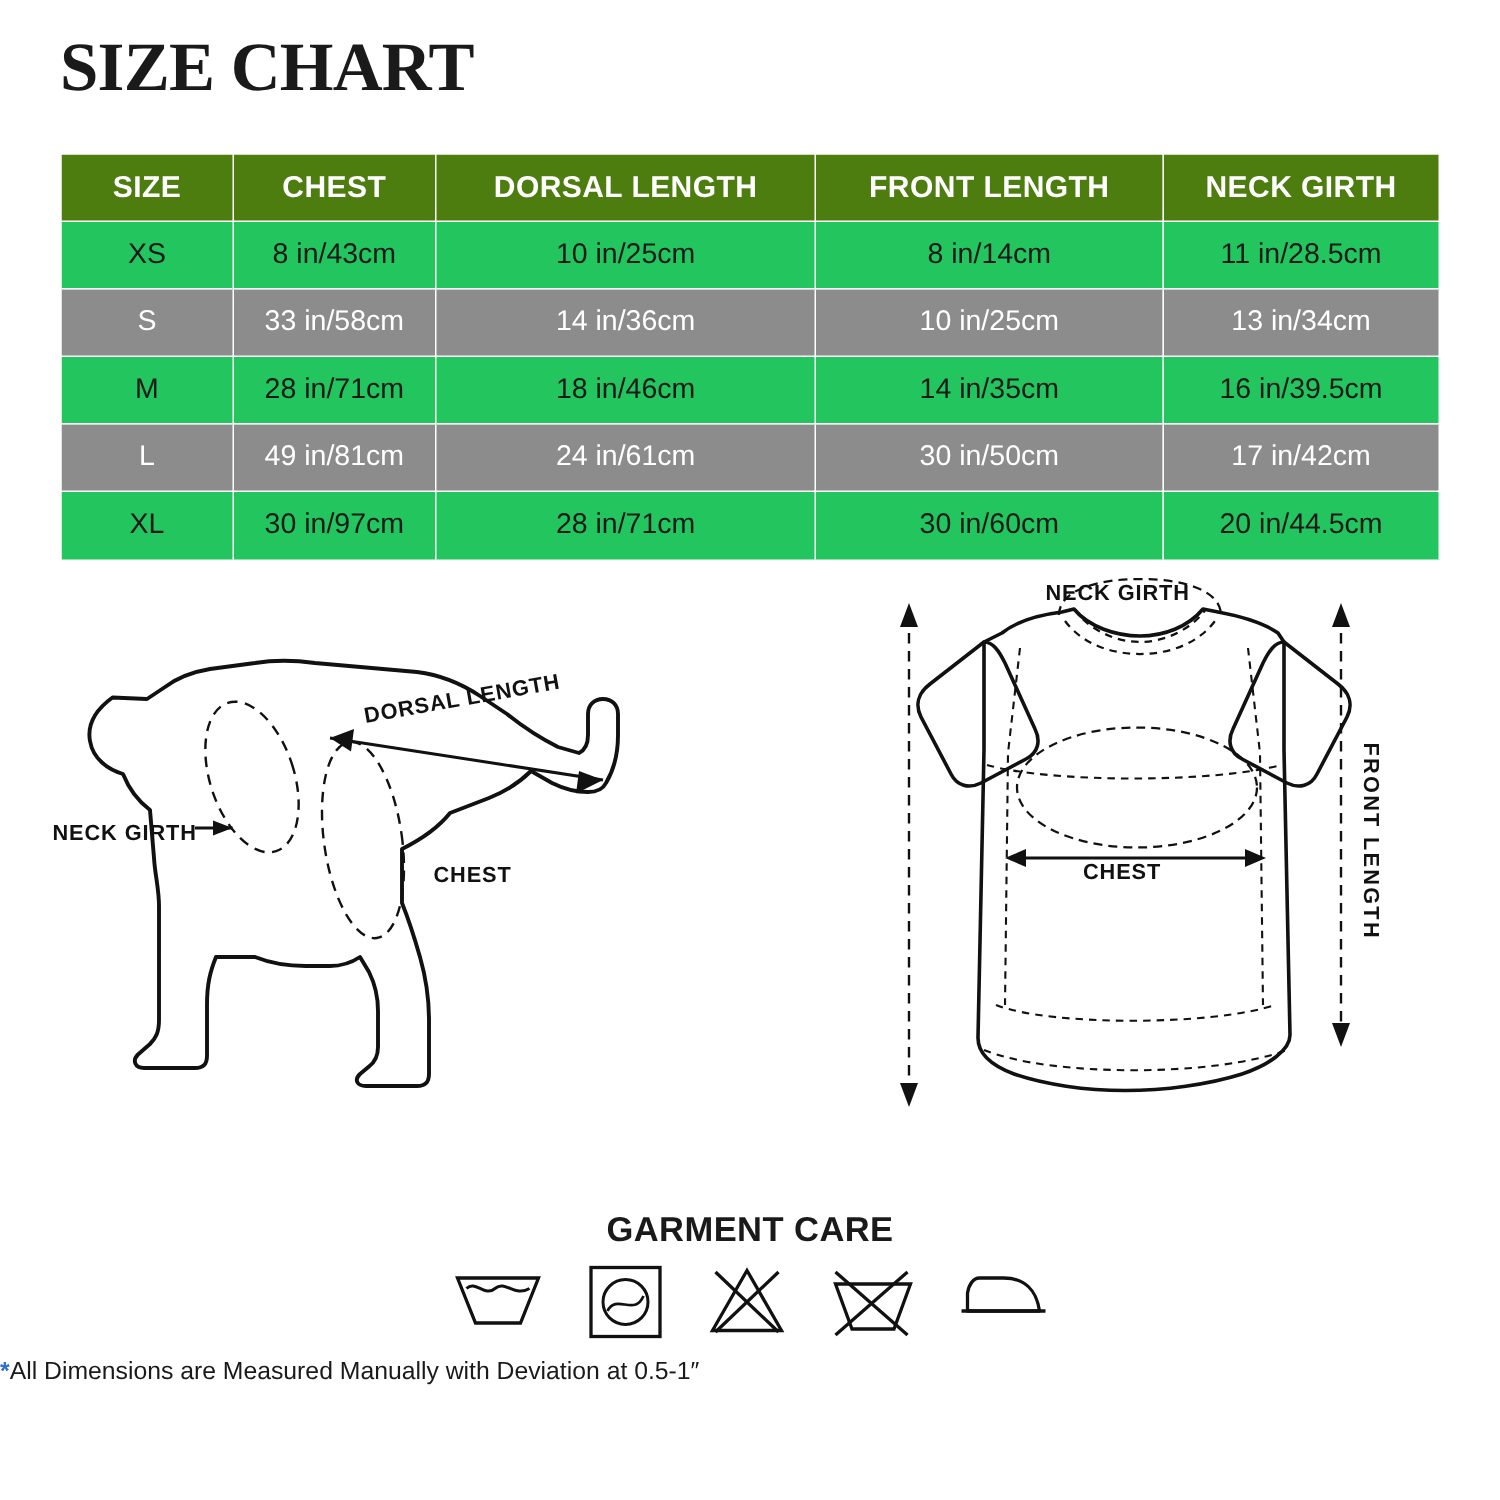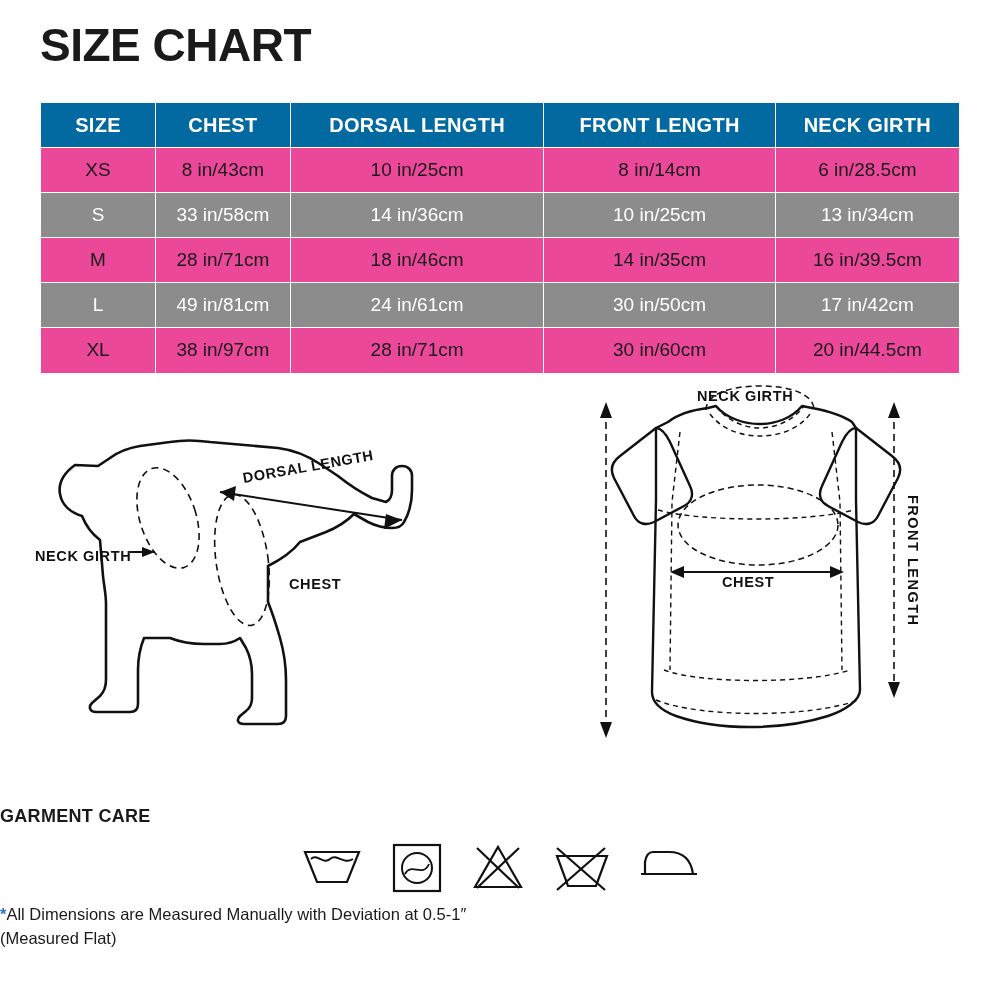--- a/index.html
+++ b/index.html
@@ -12,47 +12,48 @@
     overflow: hidden;
     position: relative;
   }
   #page-title {
     position: absolute;
     left: 40px; top: 18px;
     font-size: 46px;
     font-weight: bold;
     letter-spacing: -0.5px;
     color: #1a1a1a;
+    font-family: Liberation Serif, serif;
   }
   
   table.size-table {
     position: absolute;
     left: 40px; top: 102px;
     width: 920px;
     border-collapse: collapse;
     font-size: 19px;
   }
   table.size-table th, table.size-table td {
     border: 1px solid #ffffff;
     text-align: center;
     padding: 0;
     height: 45px;
     font-weight: normal;
     vertical-align: middle;
   }
   table.size-table thead th {
-    background: #0369a1;
+    background: #4d7c0f;
     color: #ffffff;
     font-weight: bold;
     letter-spacing: 0.3px;
     font-size: 20px;
   }
   table.size-table thead th:first-child { width: 115px; }
   table.size-table tbody tr.row-light td {
-    background: #ec4899;
+    background: #22c55e;
     color: #1a1a1a;
     border-color: #ffffff;
   }
   table.size-table tbody tr.row-grey td {
     background: #8c8c8c;
     color: #ffffff;
   }
   table.size-table tbody td.size-cell { font-weight: normal; }
   table.size-table tbody tr.row-grey td.size-cell { font-weight: normal; }
   
@@ -79,21 +80,22 @@
   .lbl-dorsal { left: 243px; top: 90px; transform: rotate(-10deg); transform-origin: left center; }
   .lbl-chest-dog { left: 289px; top: 196px; }
   .lbl-neck-shirt { left: 697px; top: 8px; }
   .lbl-chest-shirt { left: 722px; top: 194px; }
   .lbl-front { left: 905px; top: 115px; writing-mode: vertical-rl; letter-spacing: 1.5px; }
 
   
   .care-title {
     position: absolute;
     left: 0; right: 0; top: 806px;
-    font-size: 18px;
+    text-align: center;
+    font-size: 23px;
     font-weight: bold;
     letter-spacing: 0.3px;
   }
   .care-icons {
     position: absolute;
     left: 0; right: 0; top: 842px;
     display: flex;
     justify-content: center;
     align-items: flex-start;
     gap: 28px;
@@ -124,21 +126,21 @@
       <th>FRONT LENGTH</th>
       <th>NECK GIRTH</th>
     </tr>
   </thead>
   <tbody>
     <tr class="row-light">
       <td class="size-cell">XS</td>
       <td>8 in/43cm</td>
       <td>10 in/25cm</td>
       <td>8 in/14cm</td>
-      <td>6 in/28.5cm</td>
+      <td>11 in/28.5cm</td>
     </tr>
     <tr class="row-grey">
       <td class="size-cell">S</td>
       <td>33 in/58cm</td>
       <td>14 in/36cm</td>
       <td>10 in/25cm</td>
       <td>13 in/34cm</td>
     </tr>
     <tr class="row-light">
       <td class="size-cell">M</td>
@@ -149,21 +151,21 @@
     </tr>
     <tr class="row-grey">
       <td class="size-cell">L</td>
       <td>49 in/81cm</td>
       <td>24 in/61cm</td>
       <td>30 in/50cm</td>
       <td>17 in/42cm</td>
     </tr>
     <tr class="row-light">
       <td class="size-cell">XL</td>
-      <td>38 in/97cm</td>
+      <td>30 in/97cm</td>
       <td>28 in/71cm</td>
       <td>30 in/60cm</td>
       <td>20 in/44.5cm</td>
     </tr>
   </tbody>
 </table>
 
 <div class="diagrams">
 
   <svg class="dog-svg" width="520" height="380" viewBox="0 0 520 380">
@@ -305,14 +307,13 @@
   </svg>
 
   <svg width="60" height="40" viewBox="0 0 60 40">
     <path d="M6,32 L54,32 C52,18 44,10 30,10 L14,10 C10,10 7,14 6,20 Z" fill="none" stroke="#111" stroke-width="2.2" stroke-linejoin="round"></path>
     <line x1="2" y1="32" x2="58" y2="32" stroke="#111" stroke-width="2.2"></line>
   </svg>
 </div>
 
 <div class="footnote">
   <span class="star">*</span><span>All Dimensions are Measured Manually with Deviation at 0.5-1″</span>
-  <span class="line2">(Measured Flat)</span>
 </div>
 
 </body></html>

